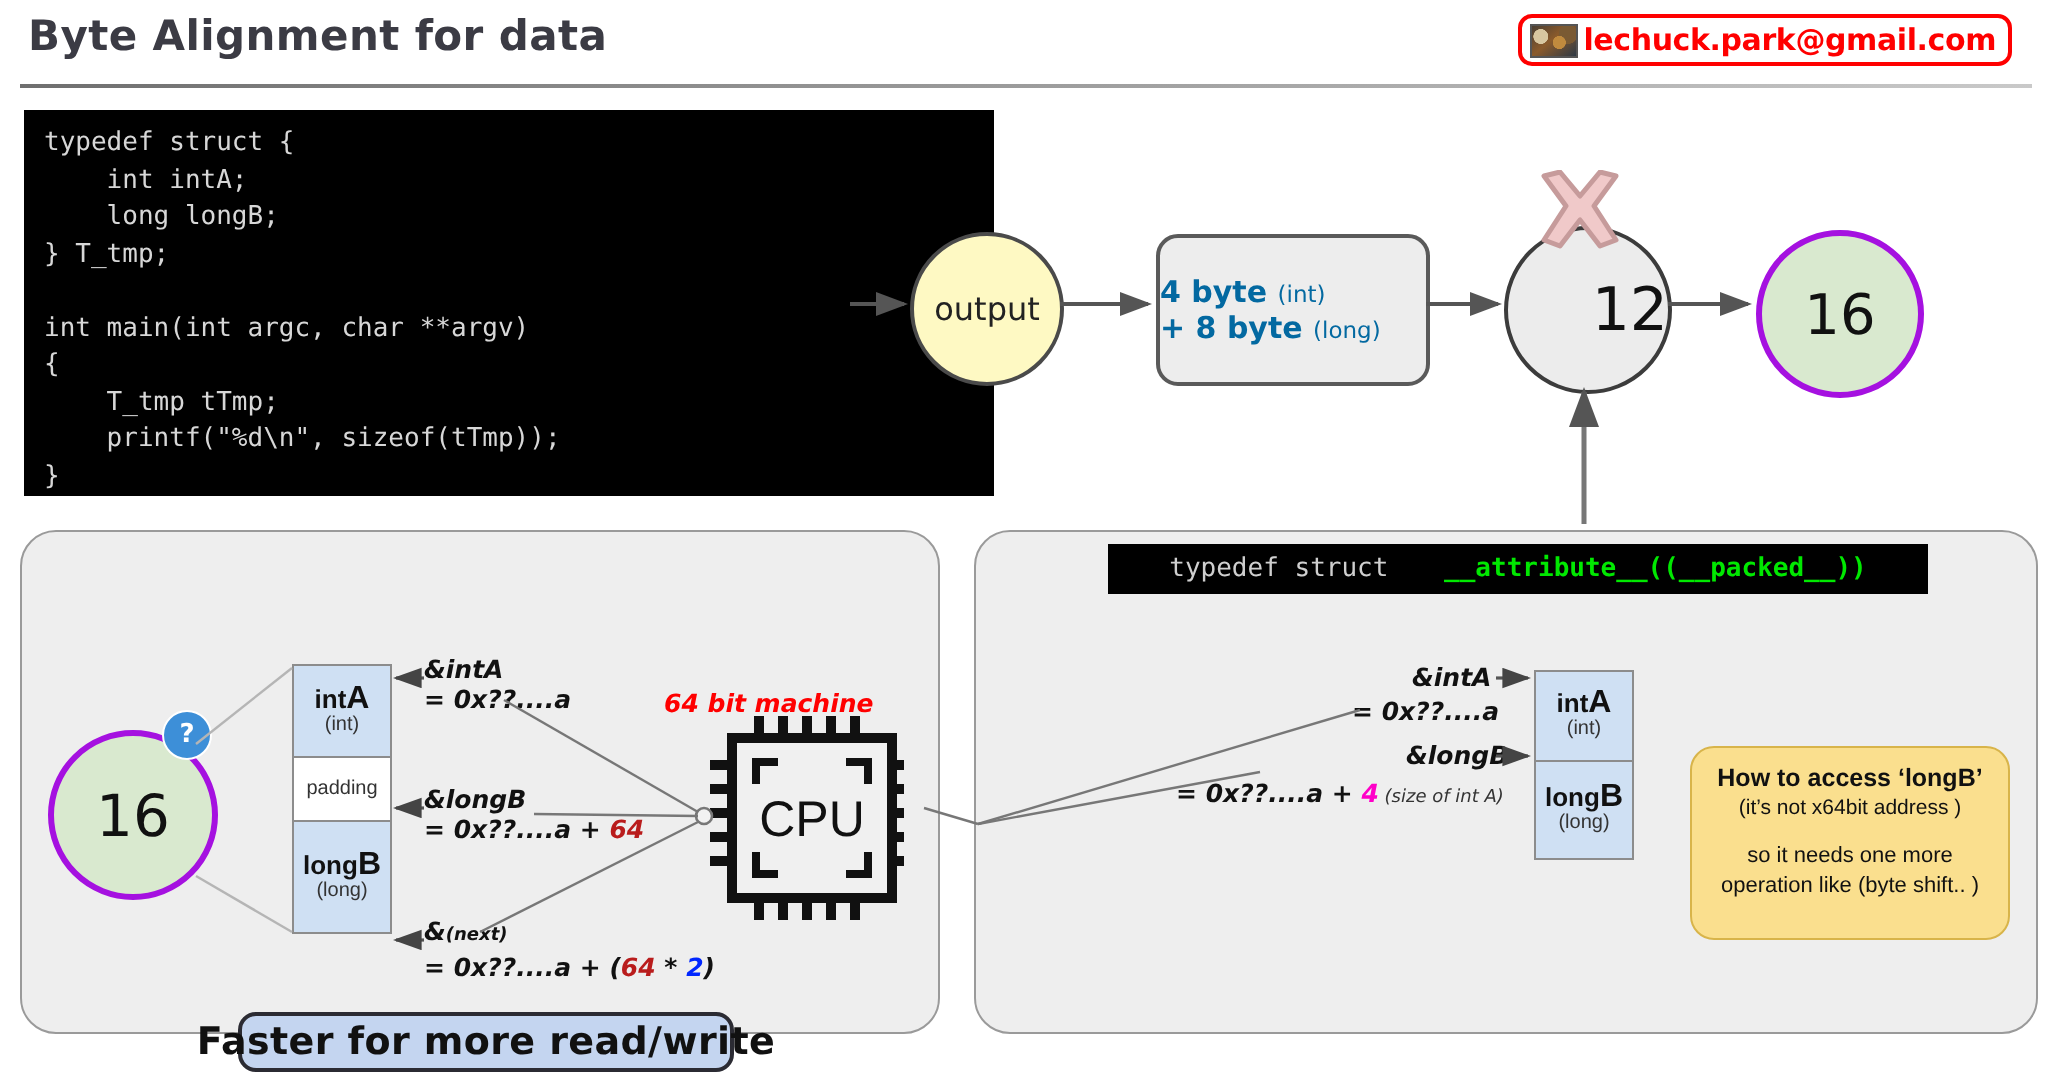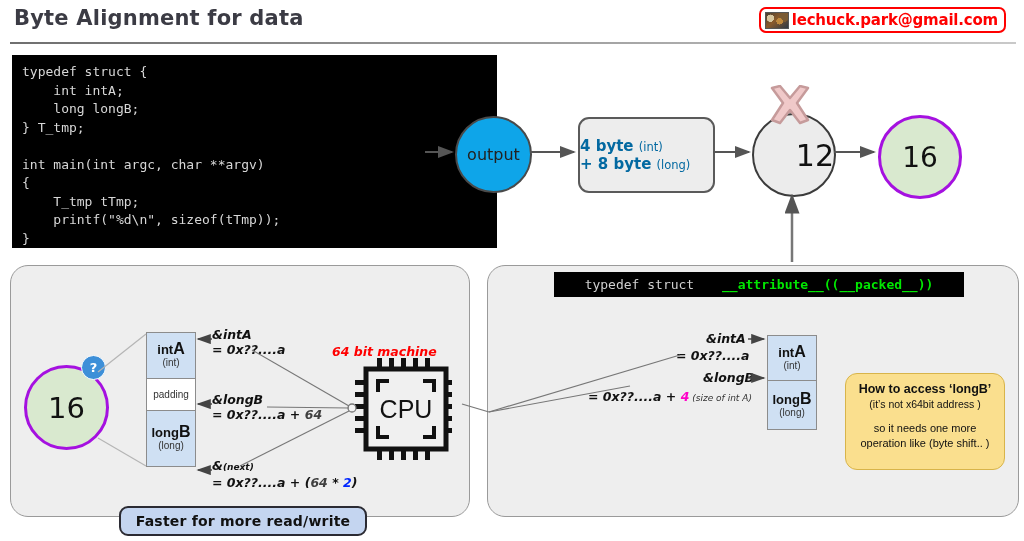--- a/index.html
+++ b/index.html
@@ -54,21 +54,21 @@
     font-family:"DejaVu Sans Mono", monospace;
     font-size:13px;line-height:18.5px;
     padding:8px 0 0 10px;box-sizing:border-box;
     white-space:pre;
   }
 
   
   .node-output{
     position:absolute;left:455px;top:116px;width:73px;height:73px;
     border-radius:50%;
-    background:#0ea5e9;border:2px solid #4a4a4a;
+    background:#fef9c3;border:2px solid #4a4a4a;
     display:flex;align-items:center;justify-content:center;
     font-family:"DejaVu Sans", sans-serif;
     font-size:16px;color:#222;
   }
   .node-bytes{
     position:absolute;left:578px;top:117px;width:133px;height:72px;
     border-radius:11px;
     background:#ededed;border:2px solid #5a5a5a;
     display:flex;flex-direction:column;align-items:flex-start;justify-content:center;
     font-family:"DejaVu Sans", sans-serif;color:#0369a1;
@@ -99,21 +99,21 @@
     background:#eeeeee;border:1.5px solid #9a9a9a;border-radius:18px;
   }
   .panel-left{left:10px;top:265px;width:458px;height:250px;}
   .panel-right{left:487px;top:265px;width:530px;height:250px;}
 
   .banner{
     position:absolute;
     background:#c4d5f0;border:2px solid #2b2b33;border-radius:9px;
     display:flex;align-items:center;justify-content:center;
     font-family:"DejaVu Sans", sans-serif;
-    font-size:14px;font-weight:bold;color:#111;white-space:nowrap;
+    font-size:19px;font-weight:bold;color:#111;white-space:nowrap;
     letter-spacing:.2px;
   }
   .banner-left{left:119px;top:506px;width:244px;height:26px;}
   .banner-right{left:583px;top:506px;width:321px;height:26px;}
 
   
   .circle16-sm{
     position:absolute;left:24px;top:365px;width:79px;height:79px;
     border-radius:50%;
     background:#d9e9cf;border:3px solid #a511e0;
@@ -150,21 +150,21 @@
   .cell .pd{font-size:10px;color:#333;}
 
   
   .addr{
     position:absolute;
     font-family:"DejaVu Sans", sans-serif;
     font-style:italic;font-weight:bold;
     font-size:12.5px;color:#111;white-space:nowrap;line-height:15px;
   }
   .addr .sub{font-size:9px;}
-  .red{color:#404040;}
+  .red{color:#b91c1c;}
   .blue-n{color:#0026ff;}
   .magenta{color:#ff00c8;}
   .note-sm{font-size:9px;font-style:italic;font-weight:normal;color:#333;}
 
   .machine-label{
     position:absolute;left:332px;top:344px;
     font-family:"DejaVu Sans", sans-serif;
     font-style:italic;font-weight:bold;font-size:12.5px;color:#ff0000;
     white-space:nowrap;
   }

